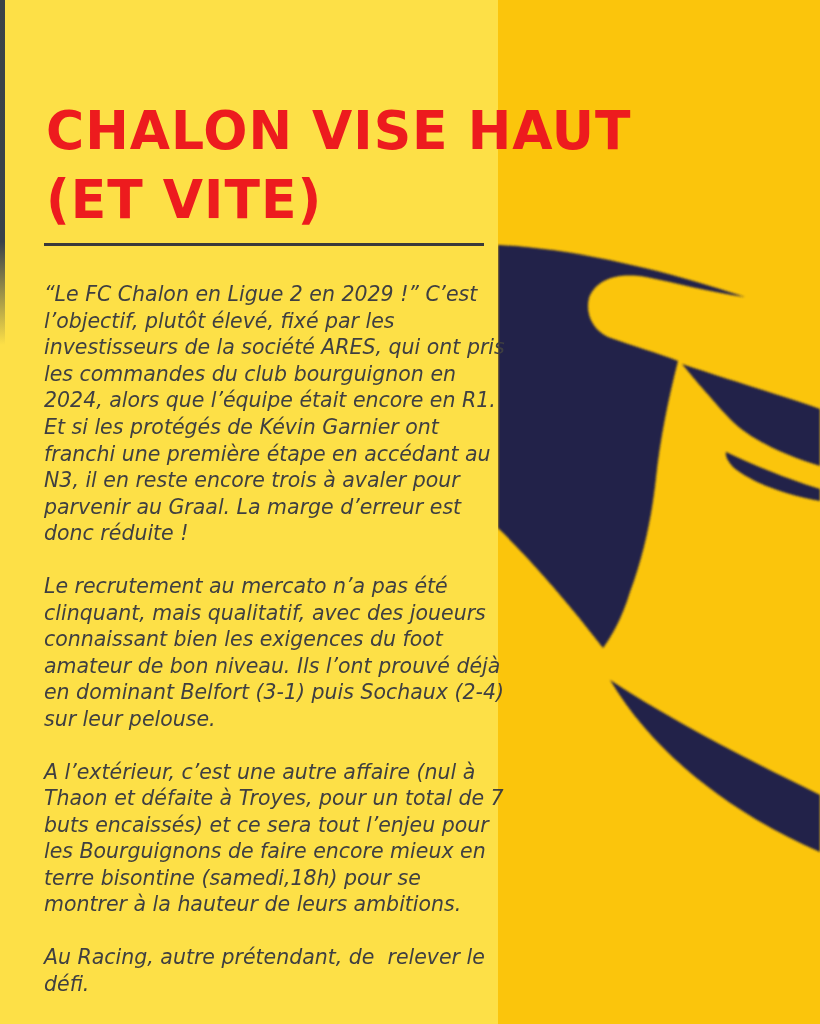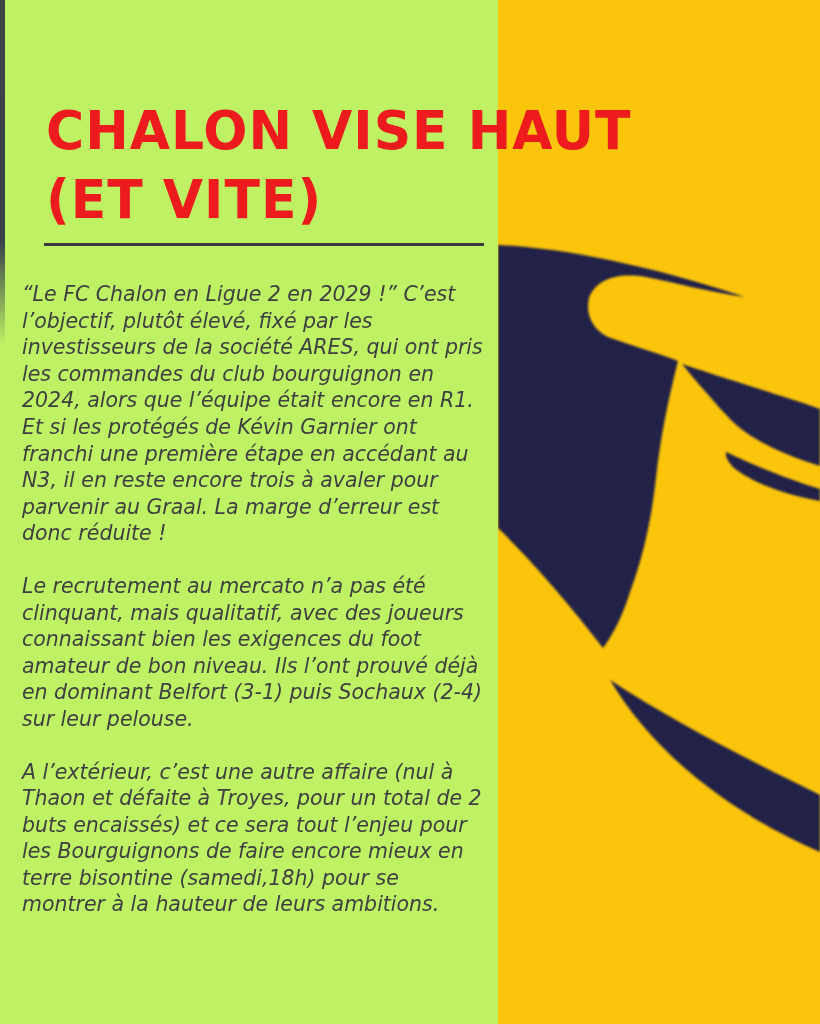--- a/index.html
+++ b/index.html
@@ -1,19 +1,19 @@
 <!DOCTYPE html>
 <html><head>
 <meta charset="utf-8">
 <style>
   html,body{margin:0;padding:0;}
   .page{
     position:relative;
     width:820px;height:1024px;
-    background:#bef264;
+    background:#fde047;
     overflow:hidden;
     font-family:"DejaVu Sans", sans-serif;
   }
   
   .edge-strip{
     position:absolute;left:0;top:0;width:5px;height:345px;
     background:linear-gradient(to bottom,#3c4447 0%,#39414a 70%,rgba(60,68,72,0) 100%);
   }
   
   .side-panel{
@@ -33,21 +33,21 @@
     transform:scaleY(1.04);
     transform-origin:left top;
   }
   .headline-underline{
     position:absolute;left:44px;top:243px;
     width:440px;height:3px;
     background:#3a3a3a;
   }
   
   .article{
-    position:absolute;left:22px;top:281px;width:464px;
+    position:absolute;left:44px;top:281px;width:464px;
     color:#3f3f41;
     font-style:italic;
     font-size:20.5px;
     line-height:26.6px;
   }
   .article p{margin:0 0 26px 0;white-space:pre-wrap;}
 </style>
 </head>
 <body>
 
@@ -100,16 +100,17 @@
   <div class="headline">
     <div>CHALON VISE HAUT</div>
     <div>(ET VITE)</div>
   </div>
 
   <div class="headline-underline"></div>
 
   <div class="article">
     <p>“Le FC Chalon en Ligue 2 en 2029 !” C’est l’objectif, plutôt élevé, fixé par les investisseurs de la société ARES, qui ont pris les commandes du club bourguignon en 2024, alors que l’équipe était encore en R1. Et si les protégés de Kévin Garnier ont franchi une première étape en accédant au N3, il en reste encore trois à avaler pour parvenir au Graal. La marge d’erreur est donc réduite !</p>
     <p>Le recrutement au mercato n’a pas été clinquant, mais qualitatif, avec des joueurs connaissant bien les exigences du foot amateur de bon niveau. Ils l’ont prouvé déjà en dominant Belfort (3-1) puis Sochaux (2-4) sur leur pelouse.</p>
-    <p>A l’extérieur, c’est une autre affaire (nul à Thaon et défaite à Troyes, pour un total de 2 buts encaissés) et ce sera tout l’enjeu pour les Bourguignons de faire encore mieux en terre bisontine (samedi,18h) pour se montrer à la hauteur de leurs ambitions.</p>
+    <p>A l’extérieur, c’est une autre affaire (nul à Thaon et défaite à Troyes, pour un total de 7 buts encaissés) et ce sera tout l’enjeu pour les Bourguignons de faire encore mieux en terre bisontine (samedi,18h) pour se montrer à la hauteur de leurs ambitions.</p>
+    <p>Au Racing, autre prétendant, de  relever le défi.</p>
   </div>
 
 </div>
 
 </body></html>

